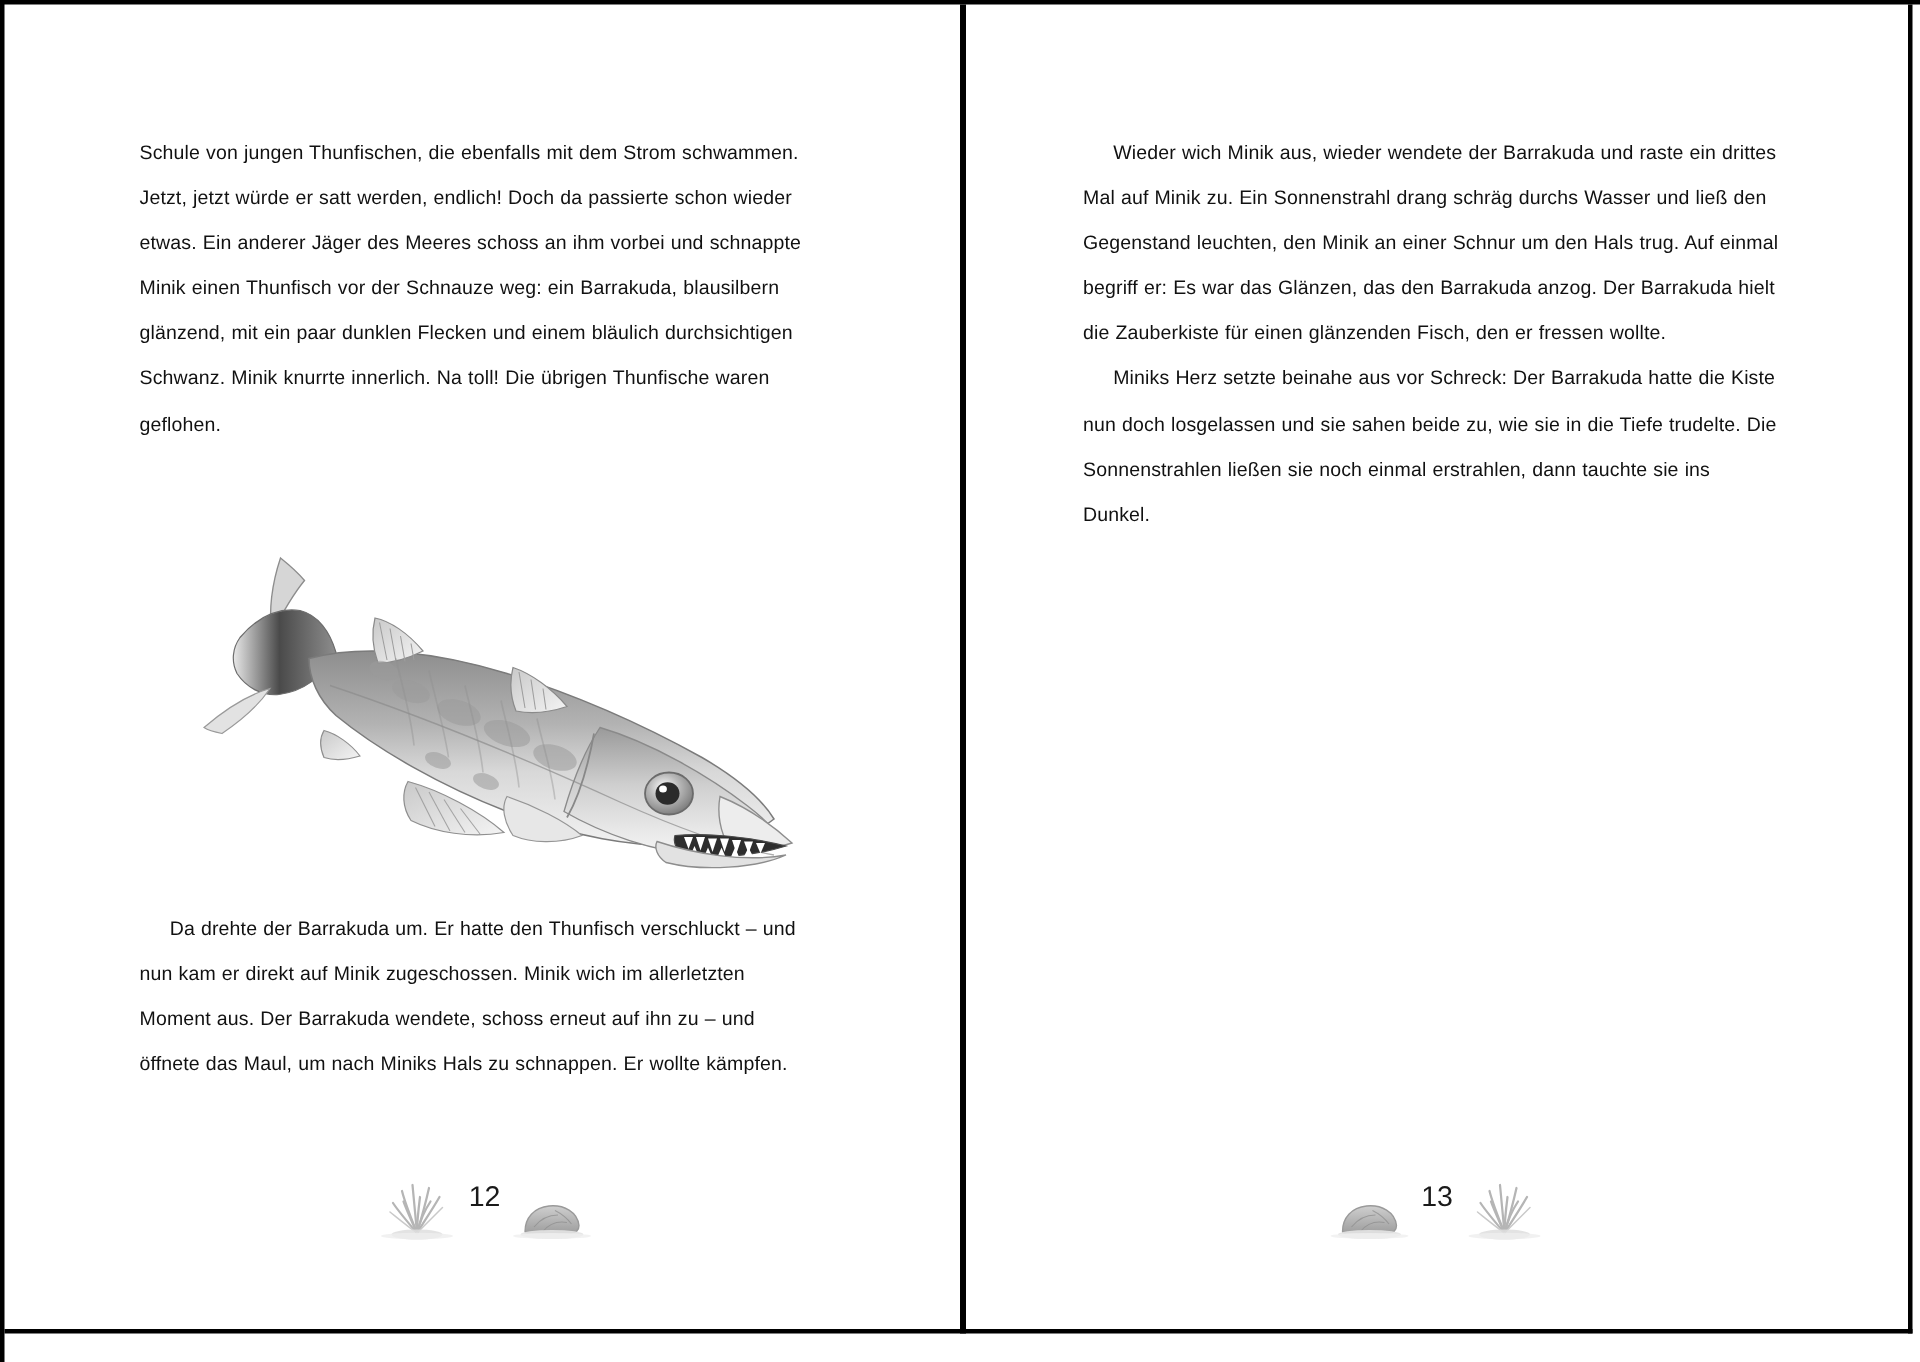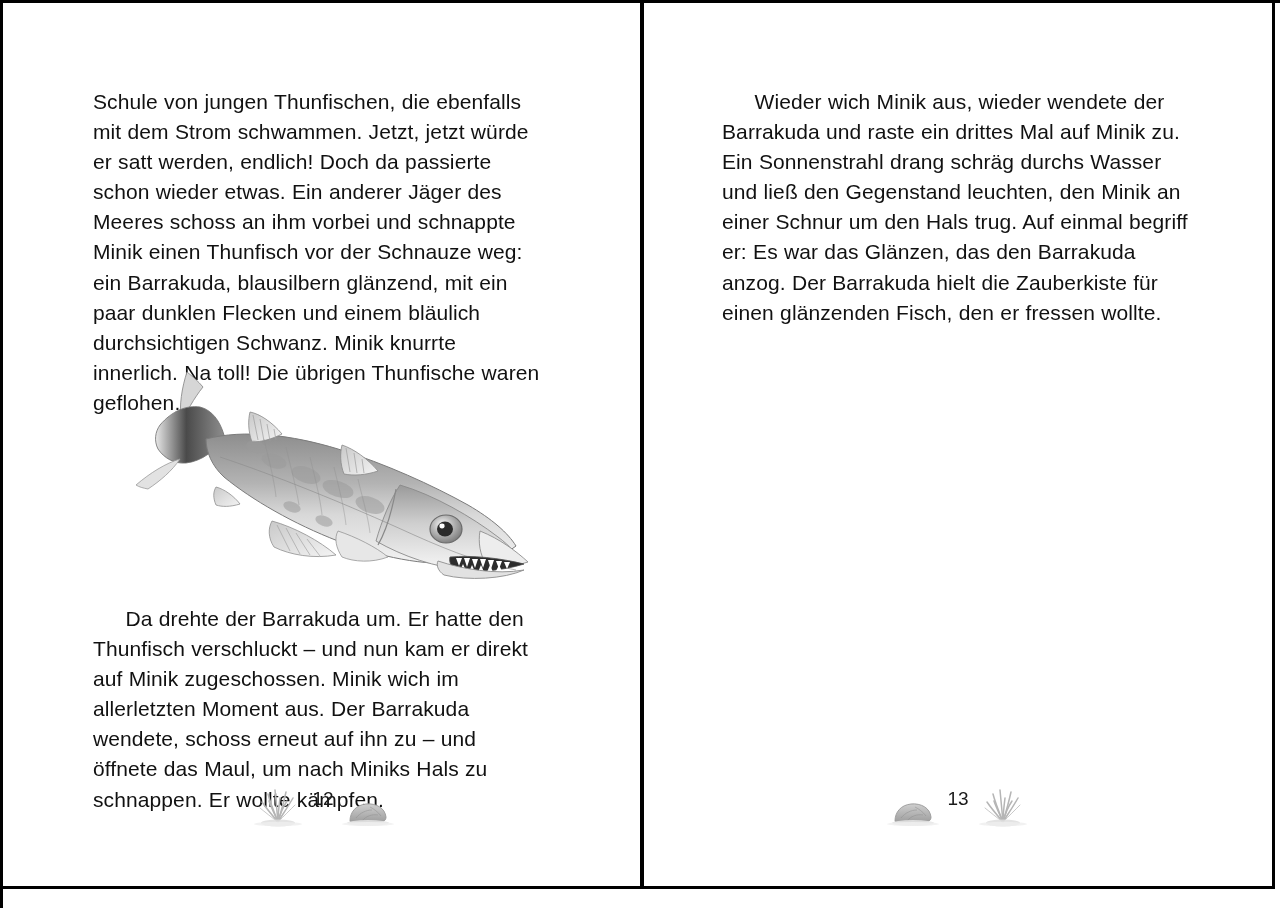--- a/index.html
+++ b/index.html
@@ -58,21 +58,21 @@
     height: 883px;
     box-sizing: border-box;
   }
   .page-left  { left: 3px;   width: 634px; }
   .page-right { left: 641px; width: 628px; }
 
   .textblock {
     position: absolute;
     top: 84px;
     color: #111111;
-    font-size: 21px;
+    font-size: 13px;
     line-height: 30.1px;
     letter-spacing: 0.1px;
     word-spacing: 0.3px;
     font-weight: 400;
   }
   .page-left .textblock  { left: 87px;  width: 452px; }
   .page-right .textblock { left: 719px; width: 466px; }
   .page-right .textblock { left: 78px;  width: 466px; }
 
   .textblock p {
@@ -330,20 +330,21 @@
           </svg>
         </span>
       </div>
     </div>
   </div>
 
   <div class="page page-right">
 
     <div class="textblock">
       <p class="indent">Wieder wich Minik aus, wieder wendete der Barrakuda und raste ein drittes Mal auf Minik zu. Ein Sonnenstrahl drang schräg durchs Wasser und ließ den Gegenstand leuchten, den Minik an einer Schnur um den Hals trug. Auf einmal begriff er: Es war das Glänzen, das den Barrakuda anzog. Der Barrakuda hielt die Zauberkiste für einen glänzenden Fisch, den er fressen wollte.</p>
+      <p class="indent">Miniks Herz setzte beinahe aus vor Schreck: Der Barrakuda hatte die Kiste nun doch losgelassen und sie sahen beide zu, wie sie in die Tiefe trudelte. Die Sonnenstrahlen ließen sie noch einmal erstrahlen, dann tauchte sie ins Dunkel.</p>
     </div>
 
     <div class="footer">
       <div class="footer-inner">
         <span class="orn">
           <svg viewBox="0 0 56 56" xmlns="http://www.w3.org/2000/svg">
             <defs>
               <linearGradient id="rockGR" x1="0" y1="0" x2="0" y2="1">
                 <stop offset="0" stop-color="#cfcfcf"></stop>
                 <stop offset="1" stop-color="#9e9e9e"></stop>

